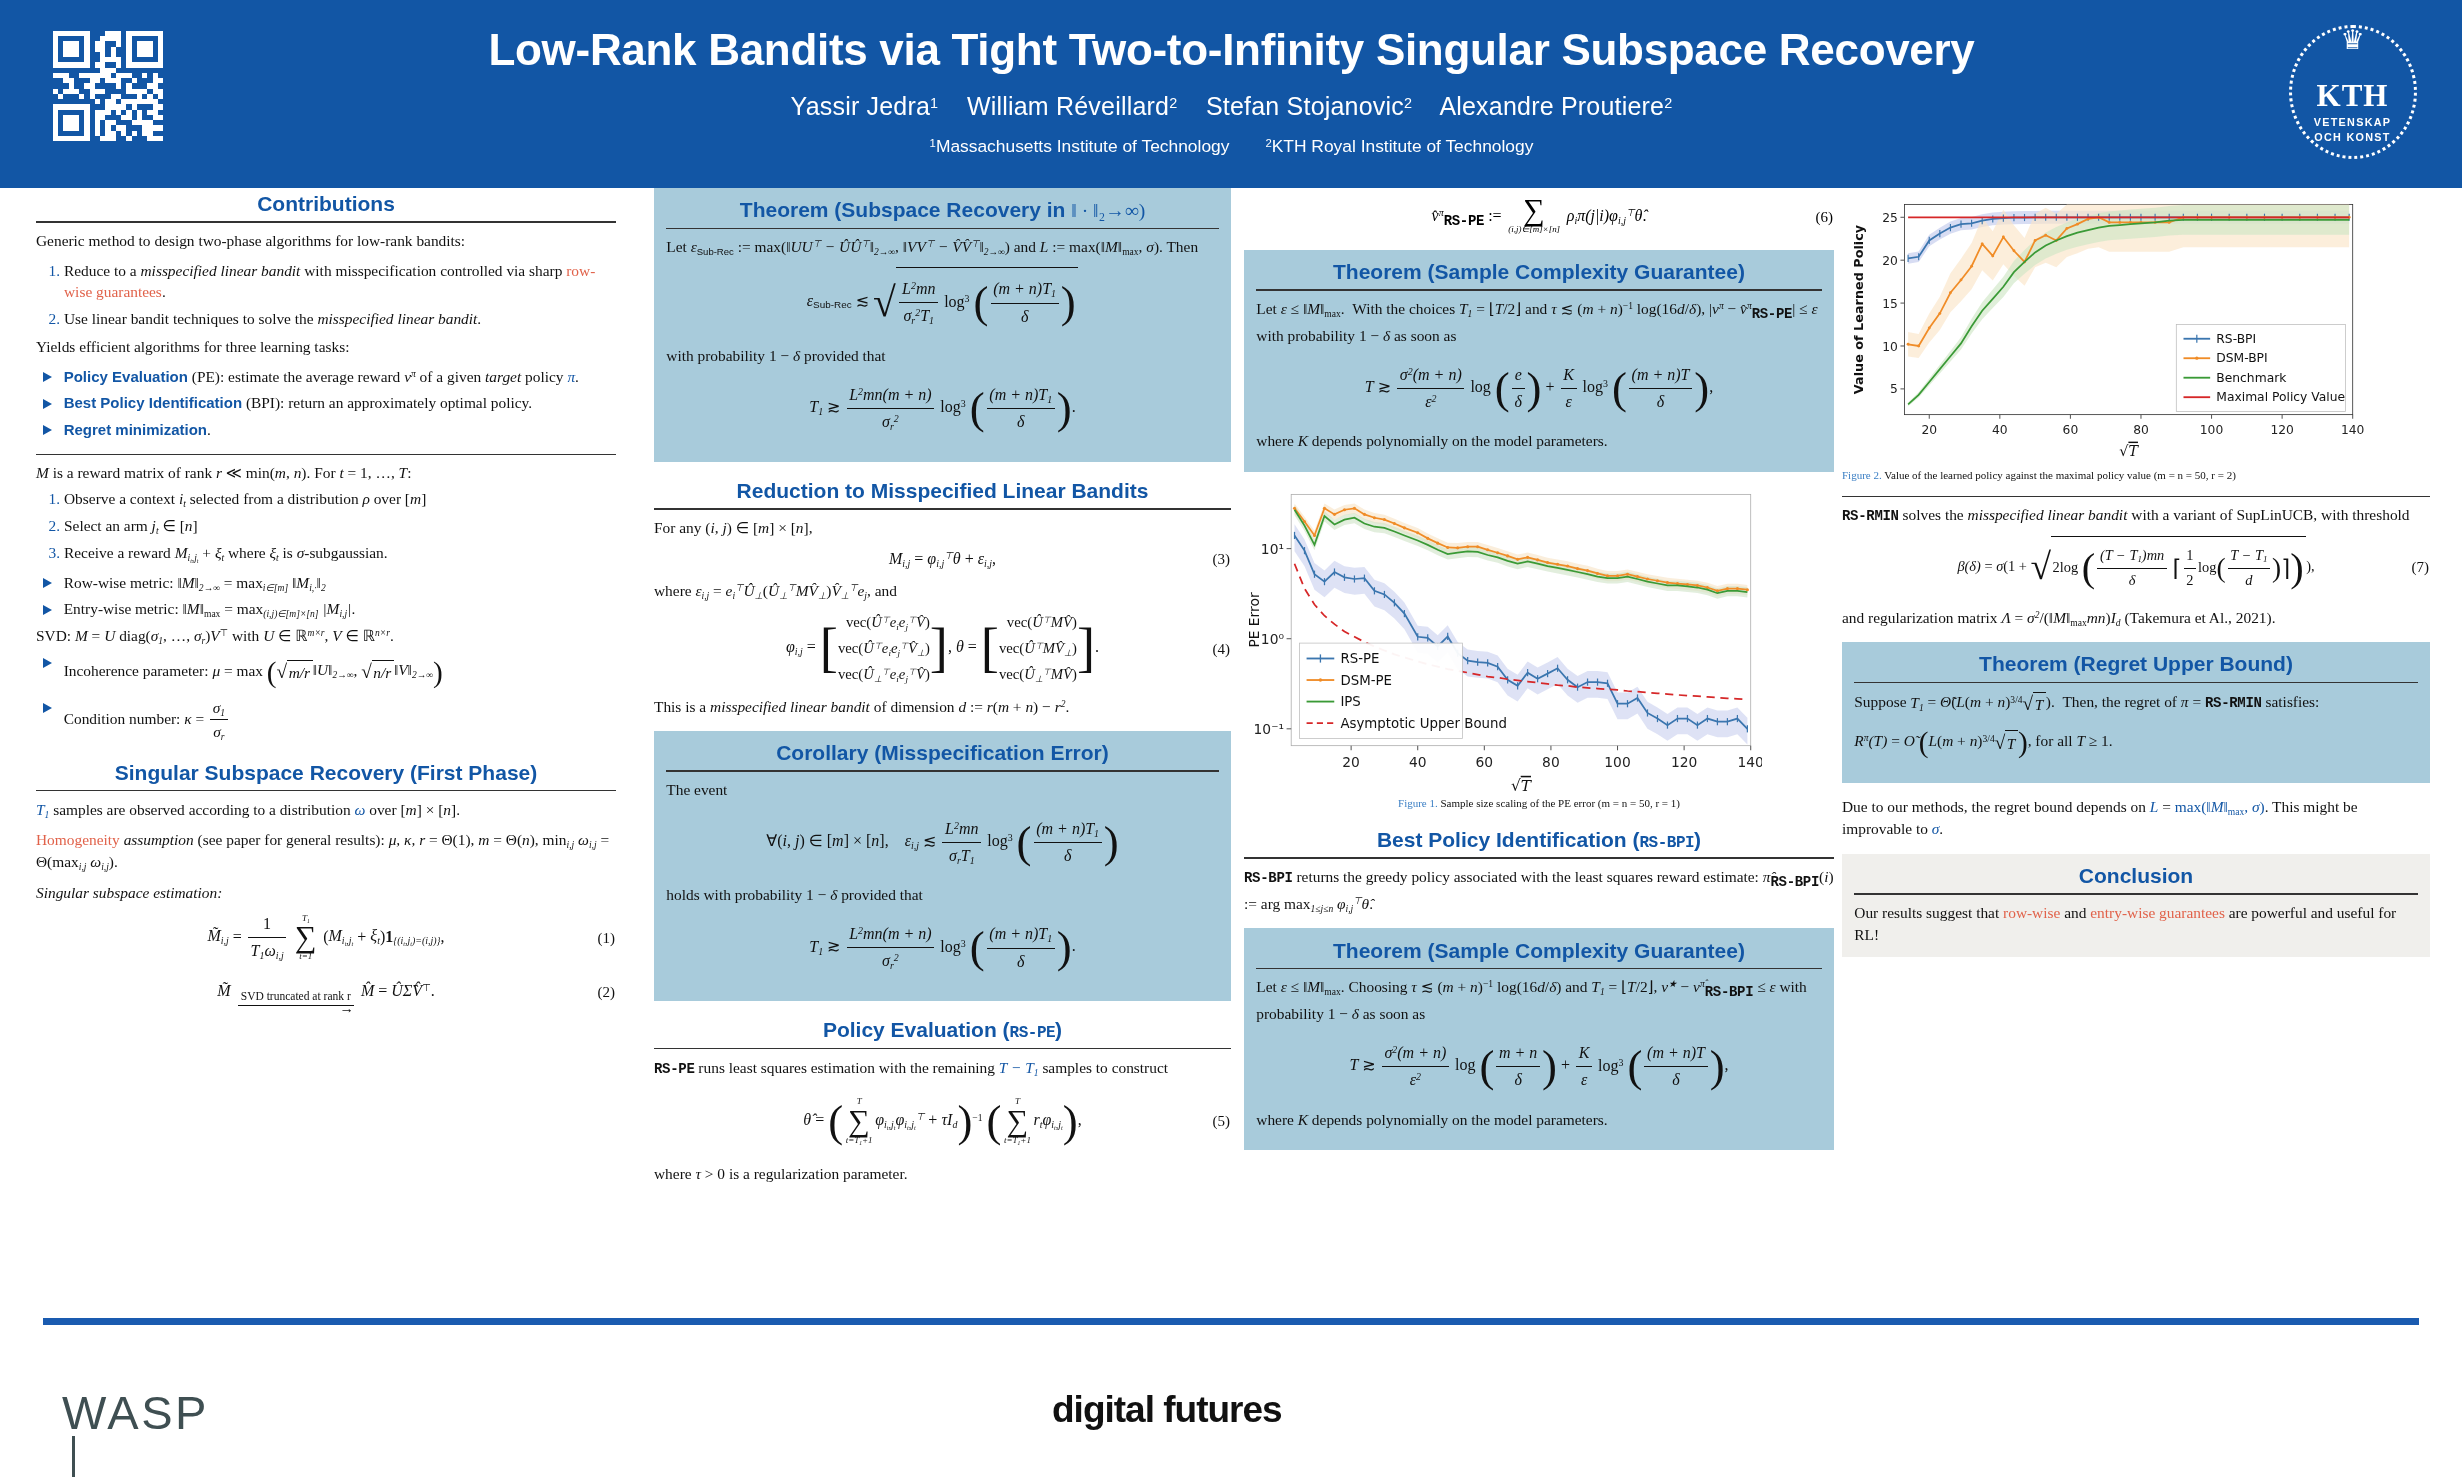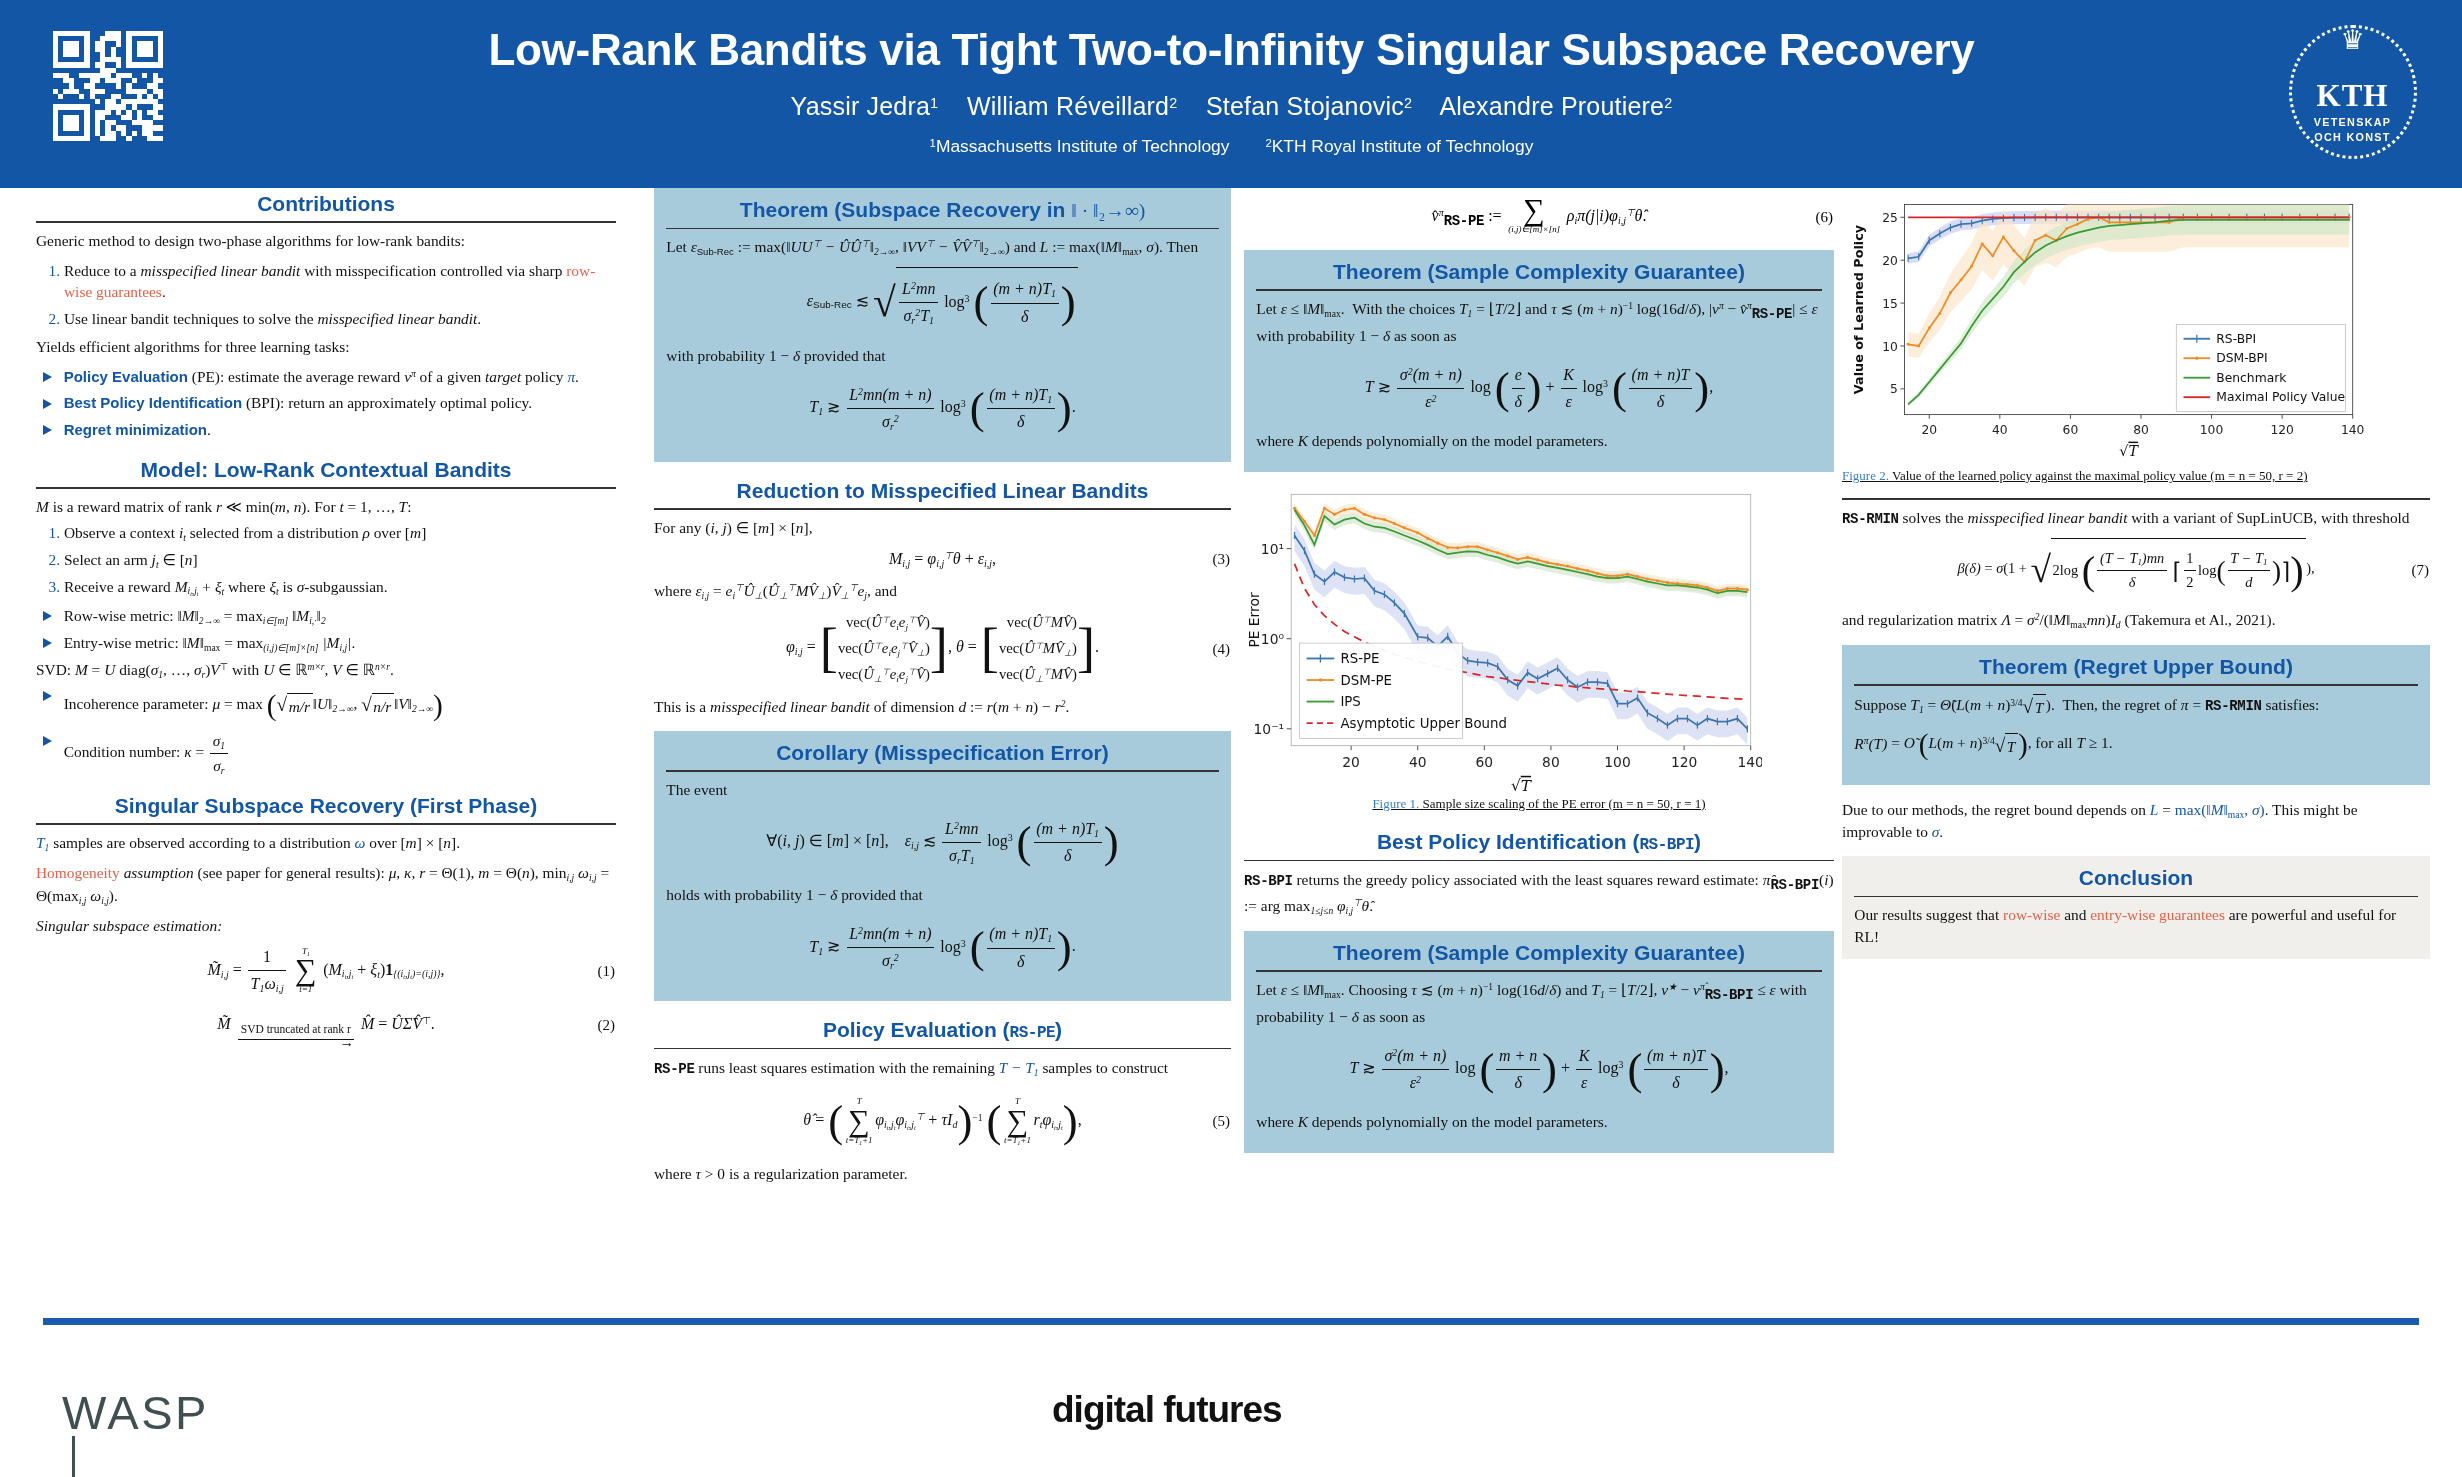--- a/index.html
+++ b/index.html
@@ -125,21 +125,21 @@
   .bigp{font-size:1.9em;vertical-align:middle;font-weight:300;}
   .bigp2{font-size:2.8em;vertical-align:middle;font-weight:300;}
   .sum{display:inline-block;vertical-align:middle;text-align:center;margin:0 2.6px;}
   .sum .sg{display:block;font-size:1.9em;line-height:0.82;}
   .sum .lim{display:block;font-size:0.56em;}
   .sum .top{display:block;font-size:0.56em;}
   .brk{display:inline-block;vertical-align:middle;font-size:3.4em;font-weight:200;line-height:0.8;}
   .matcol{display:inline-block;vertical-align:middle;text-align:right;font-size:0.92em;line-height:1.75;}
 
   .figcap{
-    font-size:13px;color:#111;font-family:"Liberation Serif",serif;line-height:1.3;margin-top:3.1px;text-decoration:underline;
+    font-size:11px;color:#111;font-family:"Liberation Serif",serif;line-height:1.3;margin-top:3.1px;
   }
   .figcap .lbl{color:#3b7fc4;}
 
   
   .chartwrap{position:relative;background:#fff;}
   .chartwrap svg{display:block;}
 
   
   #footer{
     position:absolute;left:0;top:1307px;width:2462px;height:171px;background:#fff;
@@ -650,21 +650,20 @@
         <p>Yields efficient algorithms for three learning tasks:</p>
         <ul class="tri">
           <li><span class="bold-blu">Policy Evaluation</span> (PE): estimate the average reward <span class="m">v<sup>π</sup></span> of a given <i class="it">target</i> policy <span class="m blu">π</span>.</li>
           <li><span class="bold-blu">Best Policy Identification</span> (BPI): return an approximately optimal policy.</li>
           <li><span class="bold-blu">Regret minimization</span>.</li>
         </ul>
       </div>
     </div>
 
     <div class="block">
-      <div class="sect-title">Model: Low-Rank Contextual Bandits</div>
       <div class="rule"></div>
       <div class="txt">
         <p class="tight"><span class="m">M</span> is a reward matrix of rank <span class="m">r</span> ≪ <span class="mr">min(</span><span class="m">m</span>, <span class="m">n</span><span class="mr">)</span>. For <span class="m">t</span> = 1, …, <span class="m">T</span>:</p>
         <ol class="num">
           <li>Observe a context <span class="m">i<sub>t</sub></span> selected from a distribution <span class="m">ρ</span> over [<span class="m">m</span>]</li>
           <li>Select an arm <span class="m">j<sub>t</sub></span> ∈ [<span class="m">n</span>]</li>
           <li>Receive a reward <span class="m">M<sub>i<sub>t</sub>,j<sub>t</sub></sub></span> + <span class="m">ξ<sub>t</sub></span> where <span class="m">ξ<sub>t</sub></span> is <span class="m">σ</span>-subgaussian.</li>
         </ol>
         <ul class="tri">
           <li>Row-wise metric: <span class="m">‖M‖<sub>2→∞</sub></span> = <span class="mr">max</span><sub class="m">i∈[m]</sub> <span class="m">‖M<sub>i,·</sub>‖<sub>2</sub></span></li>

